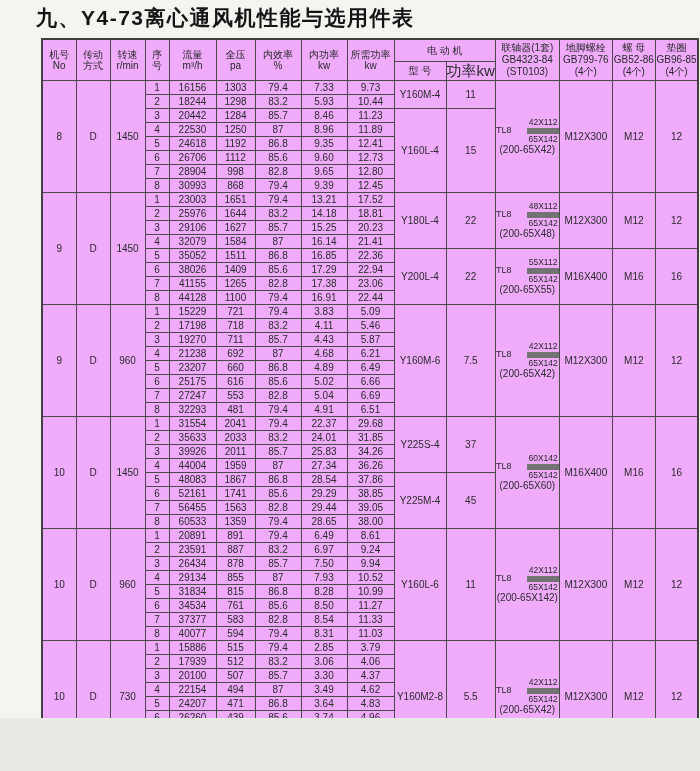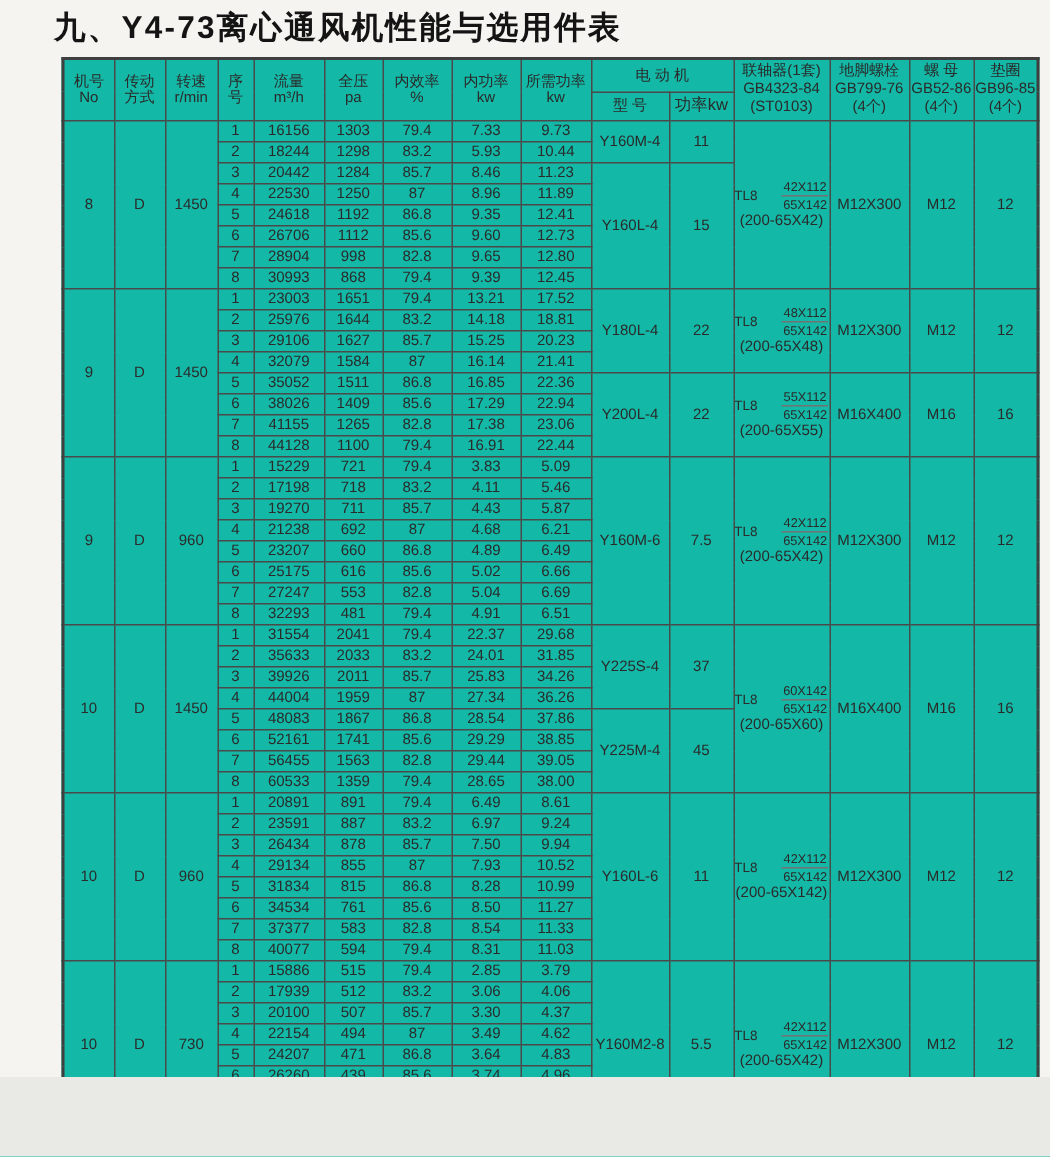--- a/index.html
+++ b/index.html
@@ -14,43 +14,43 @@
     overflow:hidden;
   }
   .title{
     position:absolute;left:36px;top:4px;
     font-size:21px;font-weight:bold;color:#141414;
     letter-spacing:1.5px;margin:0;white-space:nowrap;
   }
   table.spec{
     position:absolute;left:41px;top:38px;
     border-collapse:collapse;table-layout:fixed;
-    background:#14b8a6;
+    background:#f0abfc;
     border:2px solid #3f3f3f;
   }
   .spec td,.spec th{
     border:1px solid #4a4a4a;
     padding:0;margin:0;
     text-align:center;vertical-align:middle;
     color:#2a2a2a;
     font-weight:normal;
     font-size:10px;
     line-height:1.15;
     overflow:hidden;
     white-space:nowrap;
   }
   .spec thead th{font-size:10px;}
-  .spec thead .h2{font-size:11px;}
+  .spec thead .h2{font-size:15px;}
   .spec thead .small3{font-size:10px;line-height:1.2;}
   .spec tbody td{height:13px;}
   .coupling-wrap{display:inline-block;text-align:center;}
   .coupling-line1{display:flex;align-items:center;justify-content:center;gap:16px;}
   .tl{font-size:9px;}
   .frac{display:inline-block;text-align:center;font-size:8.5px;line-height:1.25;}
-  .frac .ftop{display:block;border-bottom:1px solid #737373;padding:0 1px;}
+  .frac .ftop{display:block;border-bottom:6px solid #737373;padding:0 1px;}
   .frac .fbot{display:block;padding:0 1px;}
   .cnote{font-size:10px;line-height:1.2;text-align:center;}
   .page-edge{
     position:absolute;left:37px;top:760px;width:653px;height:6px;
     background:#42424b;border-radius:3px;
   }
 </style>
 </head>
 <body>
 

